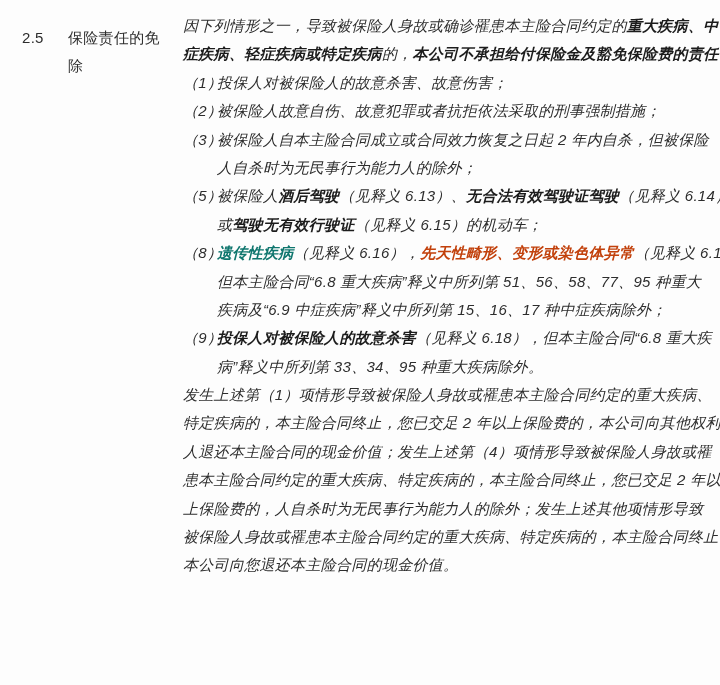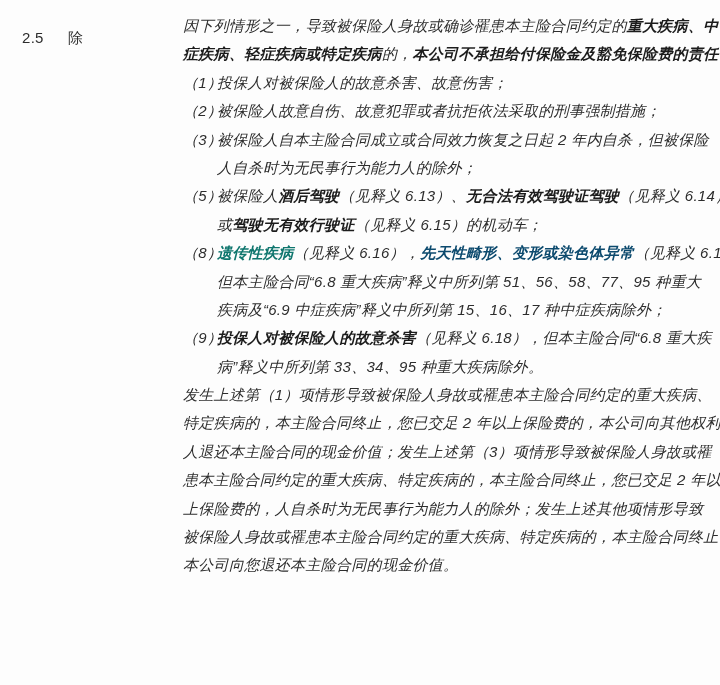--- a/index.html
+++ b/index.html
@@ -56,40 +56,41 @@
 </head>
 <body>
 
 <div class="page" style="background: rgb(253, 253, 253); color: rgb(45, 45, 45);">
 
   <div class="col-section-num">
     <div class="line">2.5</div>
   </div>
 
   <div class="col-term">
+    <div class="line">保险责任的免</div>
     <div class="line">除</div>
   </div>
 
   <div class="col-body">
 
   <div class="line"><span>因下列情形之一，导致被保险人身故或确诊罹患本主险合同约定的</span><span class="bold" style="color: rgb(28, 28, 28);">重大疾病、中</span></div>
       <div class="line"><span class="bold" style="color: rgb(28, 28, 28);">症疾病、轻症疾病或特定疾病</span><span>的，</span><span class="bold" style="color: rgb(28, 28, 28);">本公司不承担给付保险金及豁免保险费的责任：</span></div>
       <div class="line"><span class="item-num">（1）</span><span>投保人对被保险人的故意杀害、故意伤害；</span></div>
       <div class="line"><span class="item-num">（2）</span><span>被保险人故意自伤、故意犯罪或者抗拒依法采取的刑事强制措施；</span></div>
       <div class="line"><span class="item-num">（3）</span><span>被保险人自本主险合同成立或合同效力恢复之日起 2 年内自杀，但被保险</span></div>
       <div class="line pad"><span>人自杀时为无民事行为能力人的除外；</span></div>
       <div class="line"><span class="item-num">（5）</span><span>被保险人</span><span class="bold" style="color: rgb(28, 28, 28);">酒后驾驶</span><span>（见释义 6.13）、</span><span class="bold" style="color: rgb(28, 28, 28);">无合法有效驾驶证驾驶</span><span>（见释义 6.14）</span></div>
       <div class="line pad"><span>或</span><span class="bold" style="color: rgb(28, 28, 28);">驾驶无有效行驶证</span><span>（见释义 6.15）的机动车；</span></div>
-      <div class="line"><span class="item-num">（8）</span><span class="bold" style="color: #0f766e;">遗传性疾病</span><span>（见释义 6.16），</span><span class="bold" style="color: #0c4a6e;">先天性畸形、变形或染色体异常</span><span>（见释义 6.17），</span></div>
+      <div class="line"><span class="item-num">（8）</span><span class="bold" style="color: #0f766e;">遗传性疾病</span><span>（见释义 6.16），</span><span class="bold" style="color: #c2410c;">先天性畸形、变形或染色体异常</span><span>（见释义 6.17），</span></div>
       <div class="line pad"><span>但本主险合同“6.8 重大疾病”释义中所列第 51、56、58、77、95 种重大</span></div>
       <div class="line pad"><span>疾病及“6.9 中症疾病”释义中所列第 15、16、17 种中症疾病除外；</span></div>
       <div class="line"><span class="item-num">（9）</span><span class="bold" style="color: rgb(28, 28, 28);">投保人对被保险人的故意杀害</span><span>（见释义 6.18），但本主险合同“6.8 重大疾</span></div>
       <div class="line pad"><span>病”释义中所列第 33、34、95 种重大疾病除外。</span></div>
       <div class="line"><span>发生上述第（1）项情形导致被保险人身故或罹患本主险合同约定的重大疾病、</span></div>
       <div class="line"><span>特定疾病的，本主险合同终止，您已交足 2 年以上保险费的，本公司向其他权利</span></div>
-      <div class="line"><span>人退还本主险合同的现金价值；发生上述第（3）项情形导致被保险人身故或罹</span></div>
+      <div class="line"><span>人退还本主险合同的现金价值；发生上述第（4）项情形导致被保险人身故或罹</span></div>
       <div class="line"><span>患本主险合同约定的重大疾病、特定疾病的，本主险合同终止，您已交足 2 年以</span></div>
       <div class="line"><span>上保险费的，人自杀时为无民事行为能力人的除外；发生上述其他项情形导致</span></div>
       <div class="line"><span>被保险人身故或罹患本主险合同约定的重大疾病、特定疾病的，本主险合同终止，</span></div>
       <div class="line"><span>本公司向您退还本主险合同的现金价值。</span></div>
     </div>
 
 </div>
 
 </body></html>

